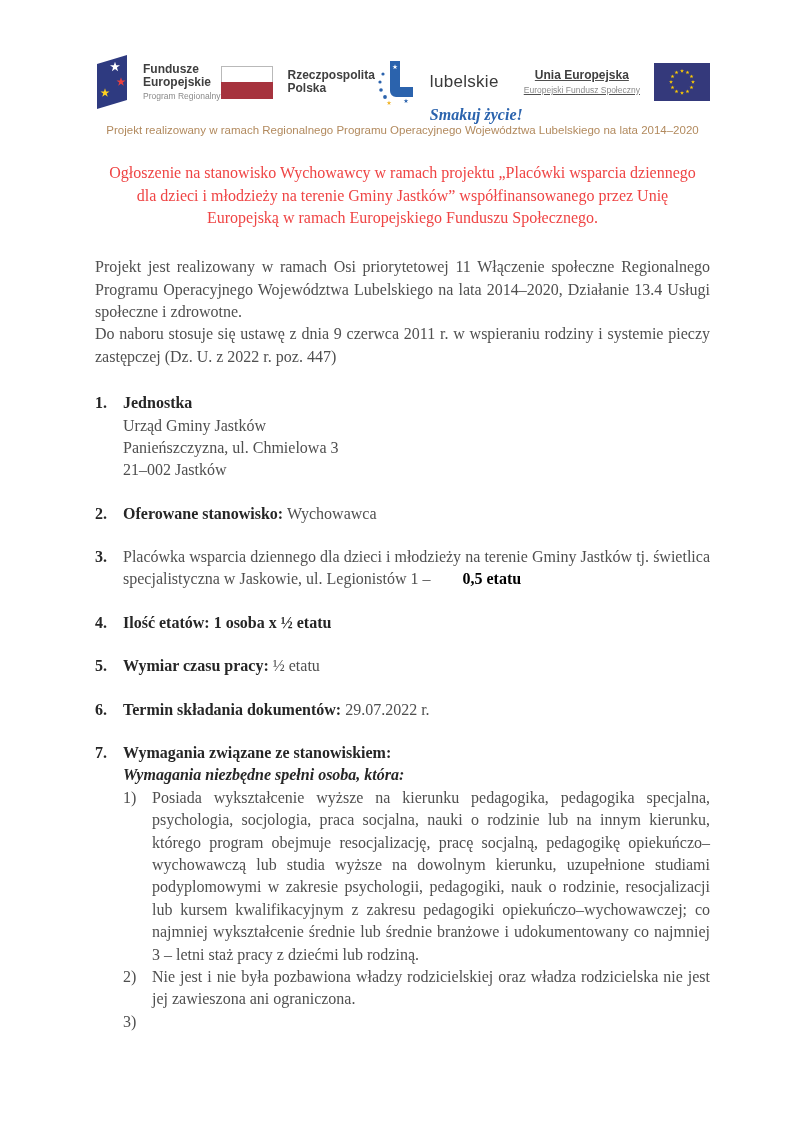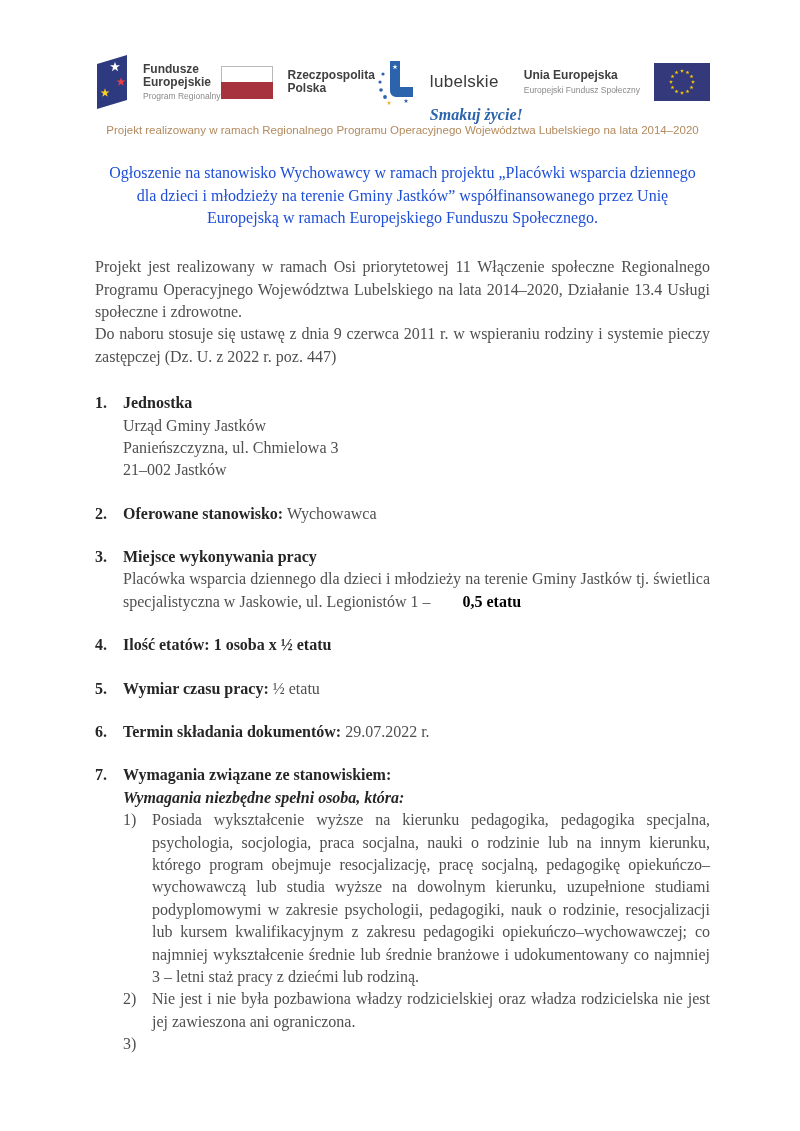--- a/index.html
+++ b/index.html
@@ -11,39 +11,39 @@
     overflow: hidden;
   }
   .page { box-sizing: border-box; width: 800px; height: 1131px; padding: 50px 90px 0 95px; }
 
   
   .logos { display: flex; align-items: center; justify-content: space-between; height: 64px; margin-bottom: 10px; }
   .logo { display: flex; align-items: center; gap: 14px; }
   .logo-text { font-family: "Liberation Sans", sans-serif; }
   .lt-bold { font-weight: bold; font-size: 12px; line-height: 1.12; color: #3f3f3f; }
   .lt-small { font-size: 8.5px; color: #8a8a8a; margin-top: 2px; }
-  .ue-text { text-align: left; }
+  .ue-text { text-align: center; text-decoration: underline; }
   .lub-title { font-family: "Liberation Sans", sans-serif; font-size: 17px; color: #3a3a3a; letter-spacing: 0.3px; margin-top: 32px; }
   .lub-tag { font-family: "Liberation Serif", serif; font-style: italic; font-weight: bold; font-size: 16px; color: #2b63ad; margin-top: 14px; }
   .pl-flag { width: 52px; height: 33px; box-sizing: border-box; }
   .pl-top { height: 50%; background: #ffffff; border: 1px solid #b9b9b9; border-bottom: none; box-sizing: border-box; }
   .pl-bottom { height: 50%; background: #a6333e; }
   .defs-holder { position: absolute; width: 0; height: 0; overflow: hidden; }
 
   
   .caption {
     text-align: center;
     font-family: "Liberation Sans", sans-serif;
     font-size: 11.5px;
     color: #b28a5e;
     margin-bottom: 26px;
   }
 
   
-  .doc-title { text-align: center; font-size: 16px; line-height: 1.42; margin: 0 8px 26px 8px; color: #1d4ed8; }
+  .doc-title { text-align: center; font-size: 16px; line-height: 1.42; margin: 0 8px 26px 8px; color: #ef4444; }
   .para { text-align: justify; font-size: 16px; line-height: 1.4; margin: 0; }
   .intro { margin-bottom: 24px; }
   .bold { font-weight: bold; color: #000000; margin-left: 28px; }
 
   .list { font-size: 16px; line-height: 1.4; }
   .item { position: relative; padding-left: 28px; margin-bottom: 21px; }
   .item .num { position: absolute; left: 0; top: 0; font-weight: bold; color: #262626; }
   .item-label { font-weight: bold; color: #262626; }
   .item-body { text-align: justify; }
   .addr-line { }
@@ -150,21 +150,20 @@
     </div>
 
     <div class="item">
       <span class="num">2.</span>
       <span class="item-label">Oferowane stanowisko:</span>
       <span>Wychowawca</span>
     </div>
 
     <div class="item">
       <span class="num">3.</span>
-      <div class="item-label">Miejsce wykonywania pracy</div>
       <div class="item-body">
         <span>Placówka wsparcia dziennego dla dzieci i młodzieży na terenie Gminy Jastków tj. świetlica specjalistyczna w Jaskowie, ul. Legionistów 1 – </span><span class="bold">0,5 etatu</span>
       </div>
     </div>
 
     <div class="item">
       <span class="num">4.</span>
       <span class="item-label">Ilość etatów: 1 osoba x ½ etatu</span>
     </div>
 

